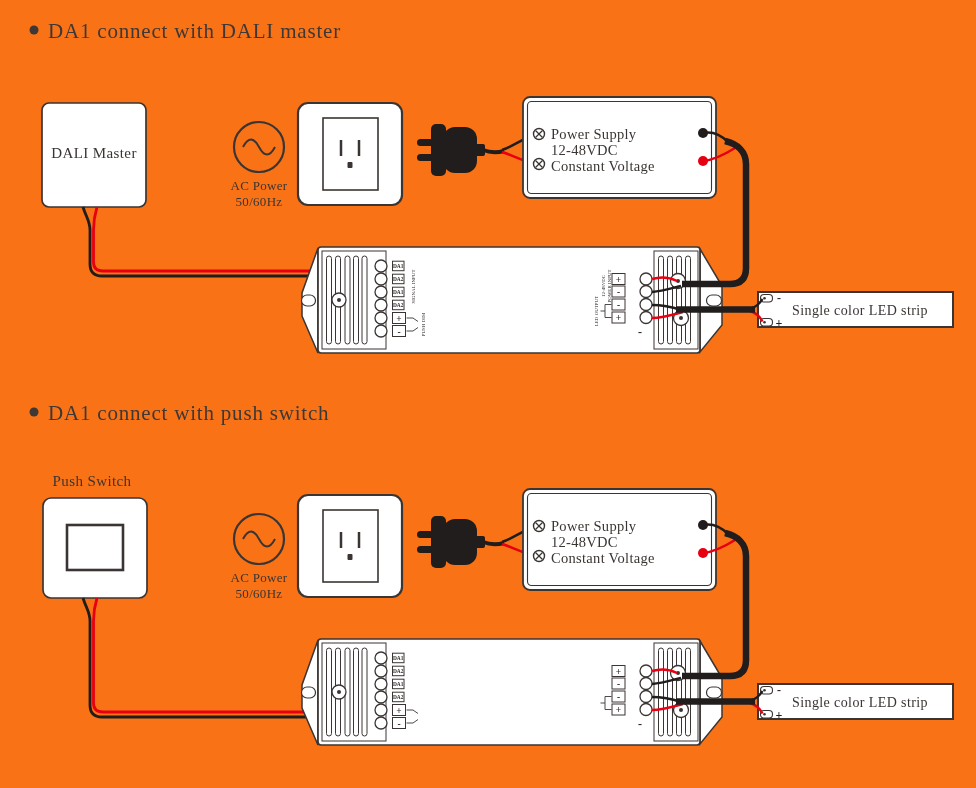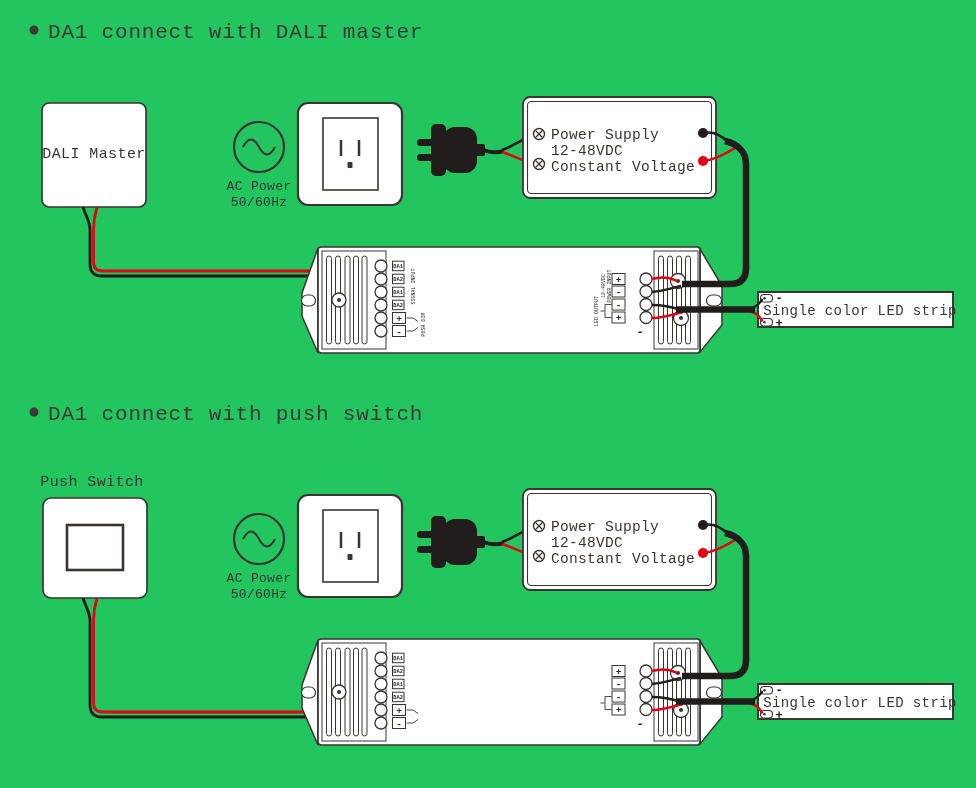--- a/index.html
+++ b/index.html
@@ -1,17 +1,17 @@
 <!DOCTYPE html>
 <html><head>
 <meta charset="utf-8">
 <style>
   html,body{margin:0;padding:0;background:#ffffff;}
-  .page{width:976px;height:788px;position:relative;background:#22c55e;overflow:hidden;
-        font-family:Liberation Mono, monospace;}
+  .page{width:976px;height:788px;position:relative;background:#f97316;overflow:hidden;
+        font-family:Liberation Serif, serif;}
   svg{display:block;}
   text{fill:#3a3533;}
   .title-t{font-size:21px;letter-spacing:.8px;fill:#3d3836;}
   .dev-t{font-size:15px;letter-spacing:.4px;}
   .psu-t{font-size:14.5px;letter-spacing:.3px;}
   .ac-t{font-size:13px;letter-spacing:.3px;}
   .strip-t{font-size:14px;letter-spacing:.4px;}
   .tiny-t{font-size:4.8px;letter-spacing:.1px;fill:#2c2827;}
   .da-t{font-size:5.4px;font-weight:bold;fill:#2c2827;}
   .pm-t{font-size:9.5px;font-weight:bold;fill:#2c2827;}

